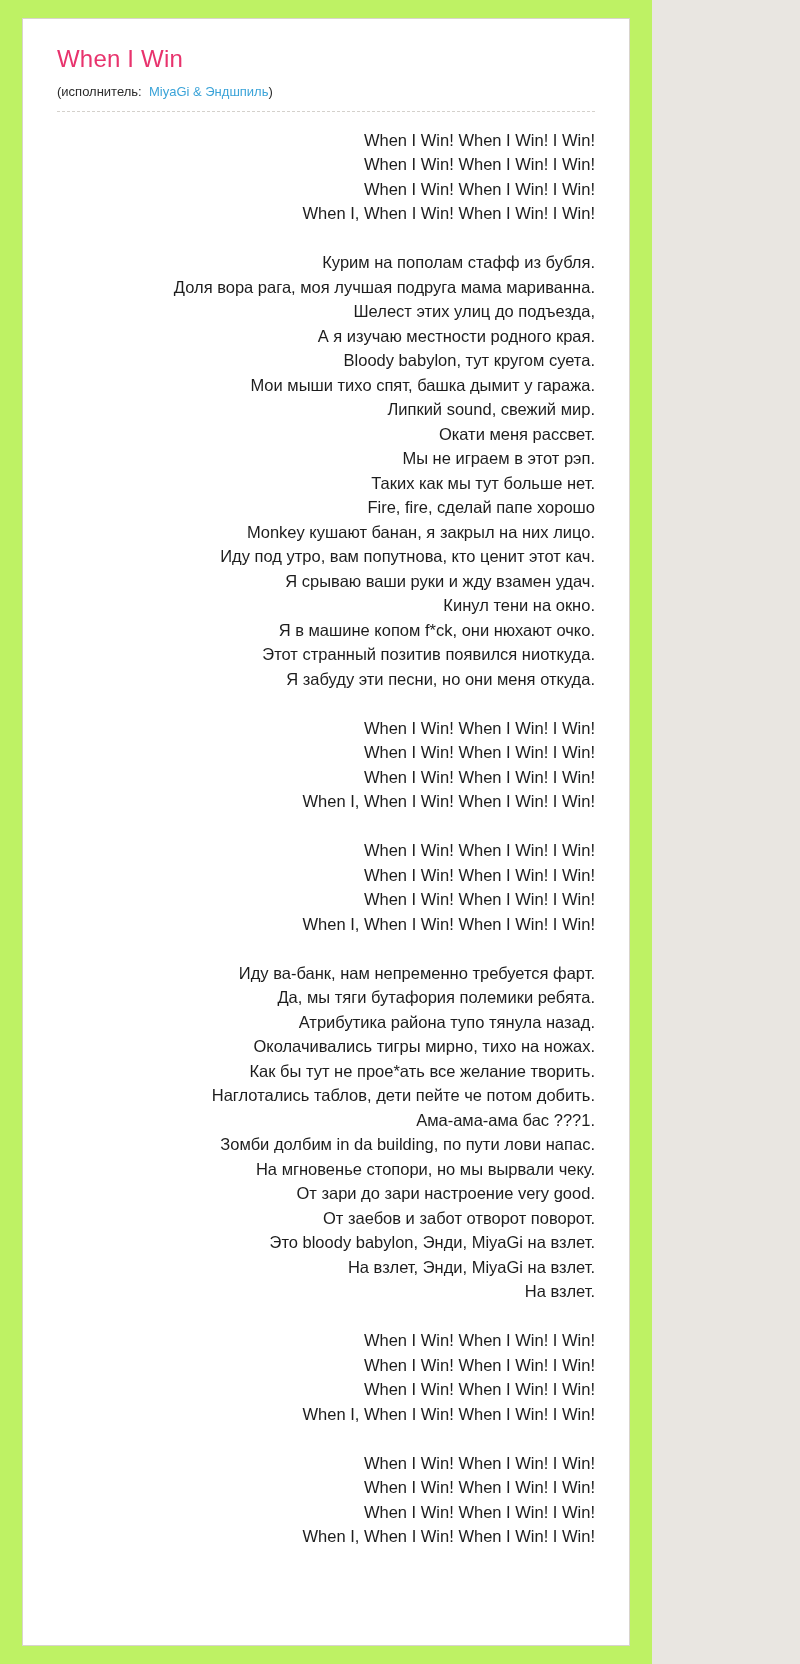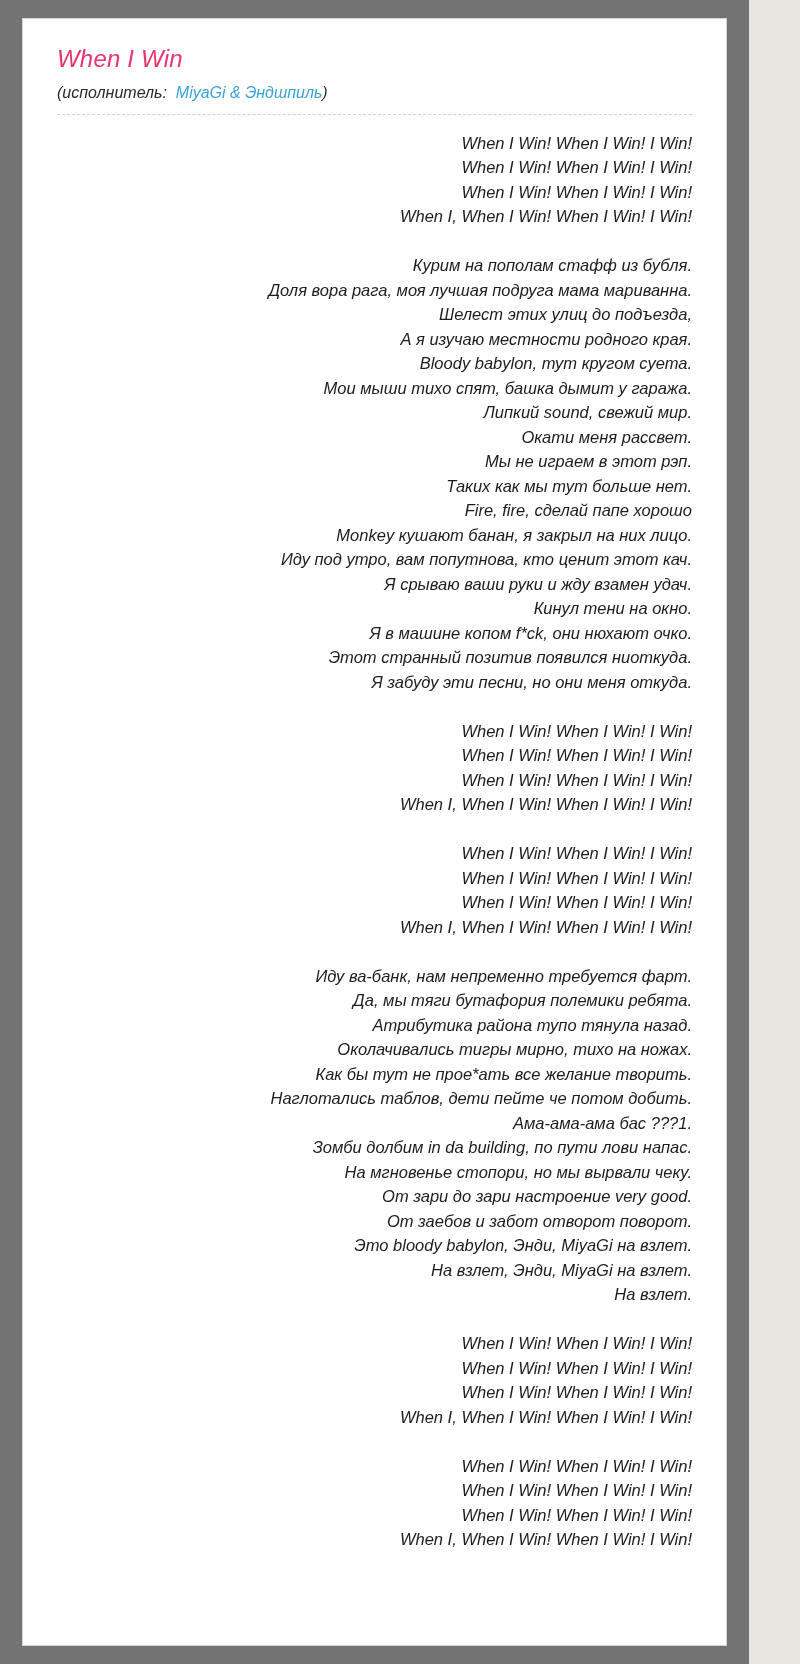--- a/index.html
+++ b/index.html
@@ -6,44 +6,43 @@
     margin: 0;
     padding: 0;
     background: #e9e6e1;
     width: 800px;
   }
   body {
     font-family: "Liberation Sans", sans-serif;
     -webkit-font-smoothing: antialiased;
   }
   .page {
-    width: 749px;
+    width: 652px;
     min-height: 1664px;
     box-sizing: border-box;
-    background: #737373;
+    background: #bef264;
     padding: 18px 22px 18px 22px;
-    font-style: italic;
   }
   .sheet {
     background: #ffffff;
     border: 1px solid #d8d4cd;
     box-sizing: border-box;
     min-height: 1628px;
     padding: 26px 34px 30px 34px;
   }
   .song-title {
     color: #e8336d;
     font-size: 24px;
     font-weight: normal;
     line-height: 1.2;
     margin: 0 0 10px 0;
     letter-spacing: 0.2px;
   }
   .artist-line {
-    font-size: 16px;
+    font-size: 13px;
     color: #2b2b2b;
     padding-bottom: 12px;
     border-bottom: 1px dashed #d4d1cc;
     margin-bottom: 16px;
   }
   .artist-line .label {
     color: #2b2b2b;
   }
   .artist-link {
     color: #3aa3d8;

